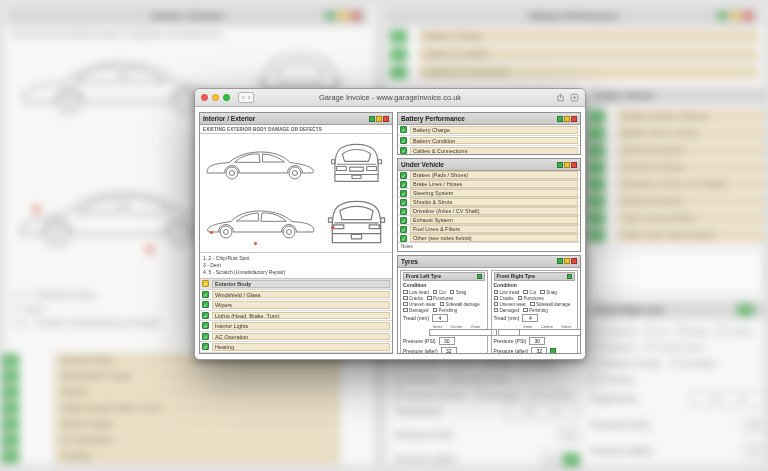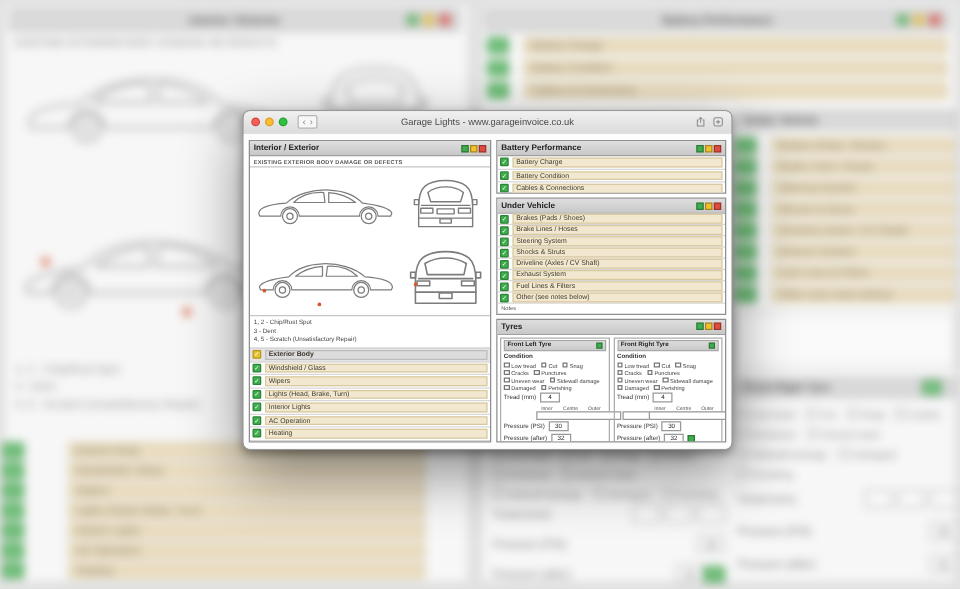--- a/index.html
+++ b/index.html
@@ -446,21 +446,21 @@
     <div class="titlebar">
       <span class="tl">
         <i class="tl-r"></i>
         <i class="tl-y"></i>
         <i class="tl-g"></i>
       </span>
       <span class="navbox">
         <span>‹</span>
         <span>›</span>
       </span>
-      <span class="win-title">Garage Lights - www.garageinvoice.co.uk</span>
+      <span class="win-title">Garage Invoice - www.garageinvoice.co.uk</span>
       <span class="tb-icons">
         <svg viewBox="0 0 12 12">
             <path d="M4 4 H2.5 V10.5 H9.5 V4 H8"></path>
             <path d="M6 1.5 V7"></path>
             <path d="M4.2 3.2 L6 1.4 L7.8 3.2"></path>
           </svg>
         <svg viewBox="0 0 12 12">
             <rect x="1.5" y="1.5" width="9" height="9" rx="2"></rect>
             <path d="M6 4 V8 M4 6 H8"></path>
           </svg>

